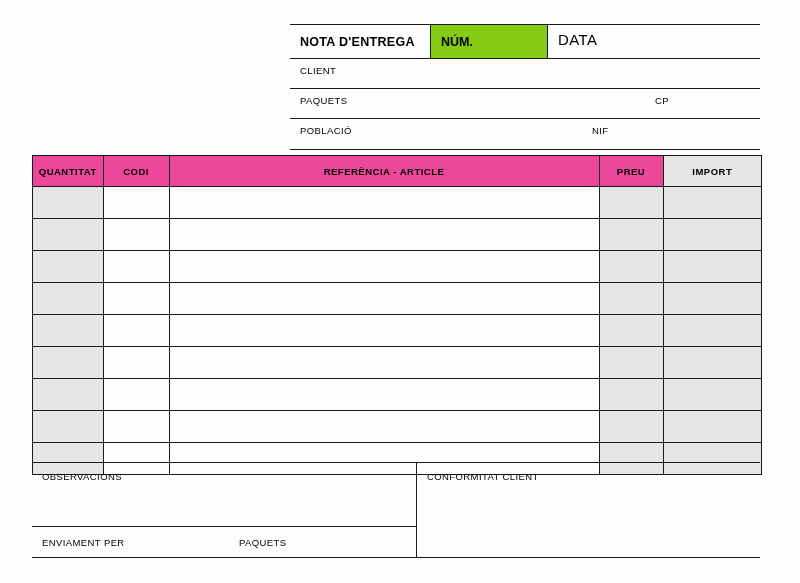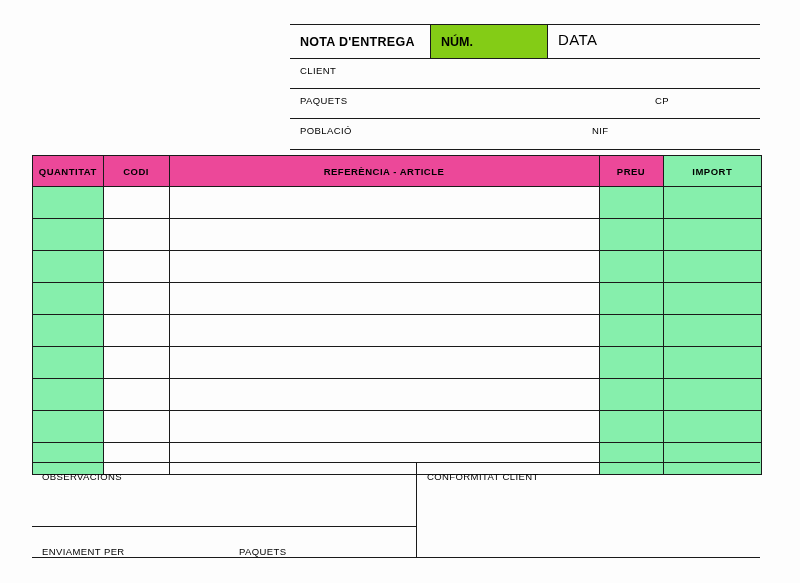--- a/index.html
+++ b/index.html
@@ -106,21 +106,21 @@
     font-size: 9.5px;
     font-weight: bold;
     letter-spacing: 0.5px;
     border-right: 1px solid #1a1a1a;
     border-bottom: 1px solid #1a1a1a;
     background: #ec4899;
     text-align: center;
   }
   .items-table th.shaded,
   .items-table td.shaded {
-    background: #86efac;
+    background: #e5e5e5;
   }
   .items-table th:last-child,
   .items-table td:last-child {
     border-right: none;
   }
   .items-table td {
     height: 29px;
     border-right: 1px solid #1a1a1a;
     border-bottom: 1px solid #1a1a1a;
   }
@@ -156,21 +156,21 @@
     flex: 1;
     border-bottom: 1px solid #1a1a1a;
     padding: 8px 10px;
     font-size: 9.5px;
     letter-spacing: 0.4px;
     box-sizing: border-box;
   }
   .foot-env {
     height: 30px;
     display: flex;
-    align-items: flex-end;
+    align-items: center;
     padding: 0 10px;
     font-size: 9.5px;
     letter-spacing: 0.4px;
     box-sizing: border-box;
     position: relative;
   }
   .lbl-paquets { position: absolute; left: 207px; }
   .footer-right {
     flex: 1;
     padding: 8px 10px;

